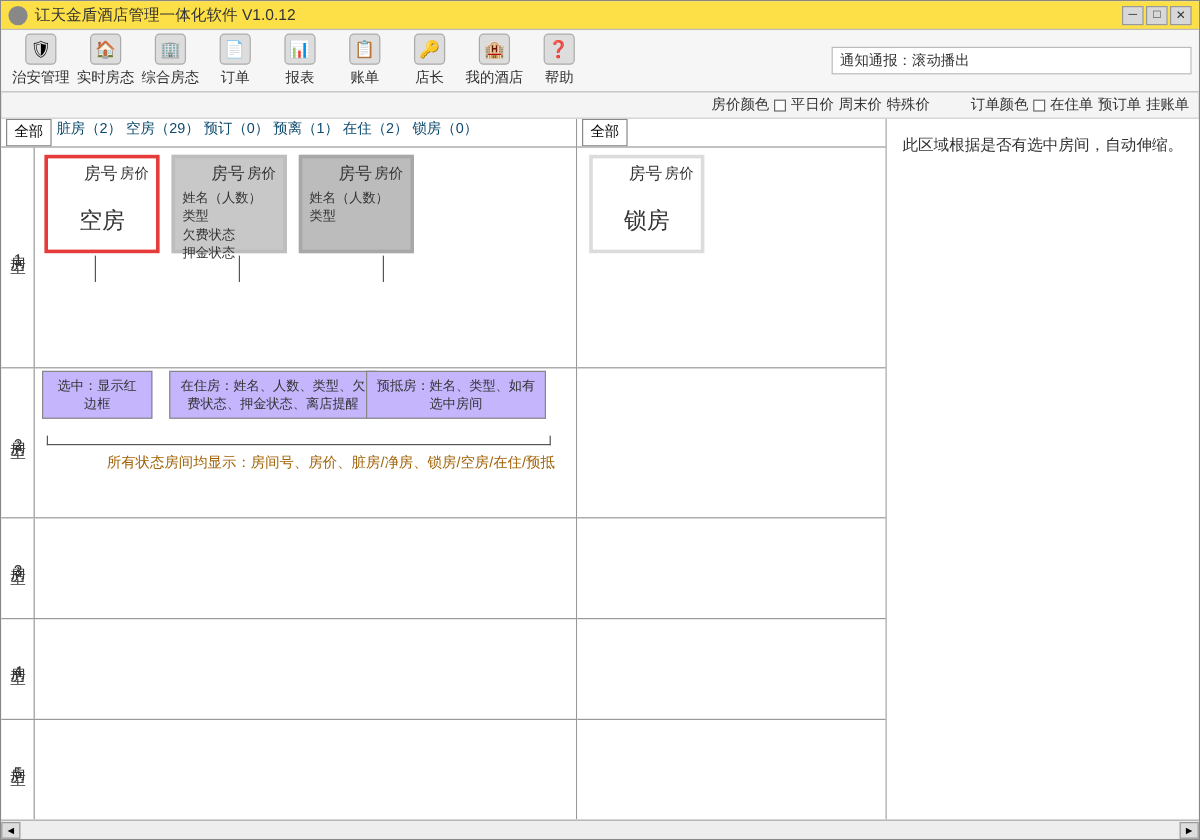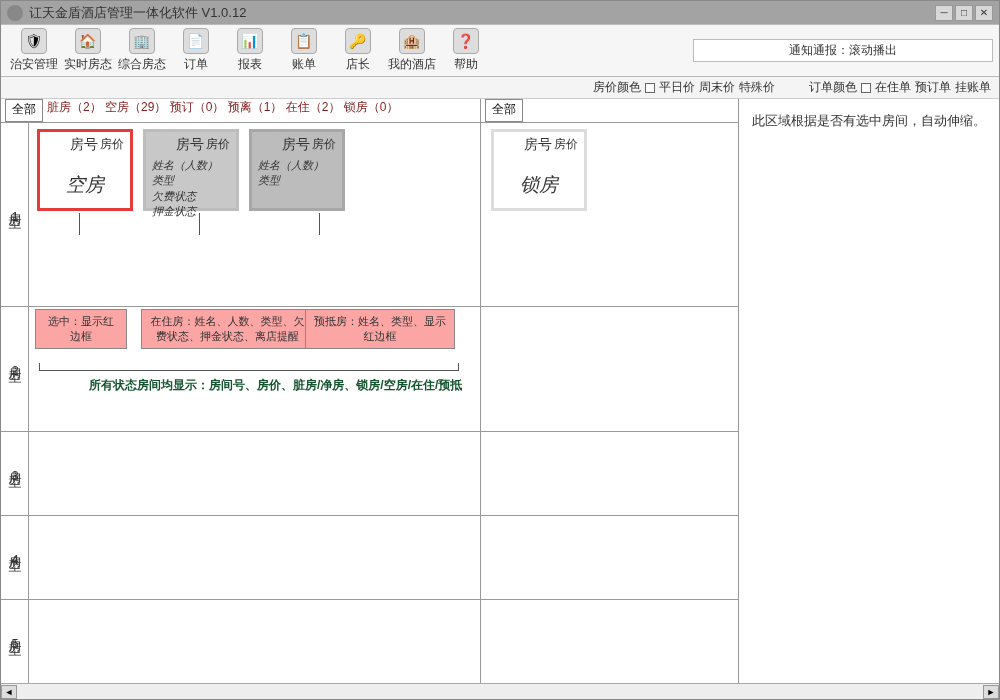--- a/index.html
+++ b/index.html
@@ -1,54 +1,54 @@
 <!DOCTYPE html>
 <html><head>
 <meta charset="utf-8">
 <style>
   * { box-sizing: border-box; margin: 0; padding: 0; }
   body { font-family: "SimSun", "Microsoft YaHei", sans-serif; font-size: 12px; background: #fff; width: 1000px; height: 700px; overflow: hidden; }
   .window { border: 1px solid #888; width: 1000px; height: 700px; display: flex; flex-direction: column; background: #f4f4f4; }
-  .titlebar { background: #a3a3a3; border-bottom: 1px solid #bbb; height: 24px; display: flex; align-items: center; padding: 0 6px; }
+  .titlebar { background: #fde047; border-bottom: 1px solid #bbb; height: 24px; display: flex; align-items: center; padding: 0 6px; }
   .titlebar .logo { width: 16px; height: 16px; border-radius: 50%; background: #888; display: inline-block; margin-right: 6px; }
   .titlebar .title { flex: 1; font-size: 13px; color: #333; }
   .winbtns { display: flex; gap: 2px; }
   .winbtn { width: 18px; height: 16px; background: #d8d8d8; border: 1px solid #999; display: flex; align-items: center; justify-content: center; font-size: 10px; color: #333; }
   .toolbar { display: flex; align-items: center; padding: 2px 6px; border-bottom: 1px solid #bbb; background: #f6f6f6; height: 52px; }
   .toolbtn { display: flex; flex-direction: column; align-items: center; justify-content: center; width: 54px; height: 48px; }
   .toolbtn .ico { width: 26px; height: 26px; background: #ddd; border: 1px solid #aaa; border-radius: 4px; margin-bottom: 2px; display:flex;align-items:center;justify-content:center;font-size:14px;}
   .toolbtn .lbl { font-size: 12px; color: #333; }
-  .notice { margin-left: auto; border: 1px solid #bbb; background: #fff; padding: 2px 6px; font-size: 12px; color: #333; width: 300px; text-align: center; }
+  .notice { margin-left: auto; border: 1px solid #bbb; background: #fff; padding: 2px 6px; font-size: 12px; color: #333; width: 300px; }
   .legendbar { display: flex; justify-content: flex-end; align-items:center; height: 22px; padding: 0 8px; gap: 20px; font-size: 12px; color:#333; border-bottom:1px solid #ccc;}
   .legendbar .grp { display:flex; align-items:center; gap:4px; margin-left:14px;}
   .swatch { width:10px;height:10px;border:1px solid #666;background:#fff;display:inline-block;}
   .body { flex:1; display:flex; overflow:hidden; }
   .leftpane { width: 480px; border-right:1px solid #999; display:flex; flex-direction:column; background:#fff; }
   .midpane { flex:1; border-right:1px solid #999; background:#fff; display:flex; flex-direction:column;}
   .rightpane { width: 260px; background:#fff; display:flex; align-items:flex-start; justify-content:center; text-align:center; padding:10px; font-size:13px; color:#333; line-height:1.8;}
   .tabrow { height:24px; border-bottom:1px solid #999; display:flex; padding:0 4px; gap:4px;}
   .tab { border:1px solid #888; padding:1px 6px; background:#eee; font-size:12px;}
   .tab.active { background:#fff;}
-  .tabtext { font-size:12px; color:#7f1d1d;}
+  .tabtext { font-size:12px; color:#0c4a6e;}
   .rows { flex:1; display:flex; flex-direction:column;}
   .rtrow { flex:1; border-bottom:1px solid #999; display:flex;}
   .rtrow:last-child{border-bottom:none;}
   .rtlabel { width:28px; border-right:1px solid #999; display:flex; align-items:center; justify-content:center; writing-mode:vertical-rl; letter-spacing:4px; font-size:13px; color:#333; text-orientation:upright;}
   .rtcontent { flex:1; position:relative; padding:6px 8px;}
   .cards { display:flex; gap:10px; }
   .card { width:96px; height:82px; border:3px solid #e63b3b; background:#fff; padding:4px 6px; font-size:11px; color:#333; position:relative;}
   .card.grey { border-color:#bdbdbd; background:#c8c8c8;}
   .card.dgrey { border-color:#a8a8a8; background:#bcbcbc;}
   .card.light { border-color:#dcdcdc; background:#fff;}
   .card .hd { display:flex; justify-content:space-between; font-size:12px; margin-bottom:4px;}
   .card .hd .num{font-size:14px;margin-left:24px;}
-  .card .bd { font-size:11px; line-height:1.4;font-style:italic;}
+  .card .bd { font-size:11px; line-height:1.4;}
   .card.center .bd{ text-align:center; padding-top:14px; font-size:19px;}
-  .annot { position:absolute; font-size:11px; color:#333; border:1px solid #888; padding:4px 8px; background:#fca5a5; text-align:center;}
-  .legtext{position:absolute;font-size:12px;color:#14532d;font-weight:bold;}
+  .annot { position:absolute; font-size:11px; color:#333; border:1px solid #888; padding:4px 8px; background:#c4b5fd; text-align:center;}
+  .legtext{position:absolute;font-size:12px;color:#a16207;}
   .connector{position:absolute;border-left:1px solid #555;}
   .bracket{position:absolute;border-top:none;border-bottom:1px solid #555;border-left:1px solid #555;border-right:1px solid #555;height:8px;}
   .hscroll { height:16px; border-top:1px solid #aaa; background:#eee; display:flex; align-items:center;}
   .sbtn{width:16px;height:14px;border:1px solid #999;background:#ddd;display:flex;align-items:center;justify-content:center;font-size:9px;}
   .strack{flex:1;background:#f4f4f4;}
 </style>
 </head>
 <body>
 
 <div class="window">
@@ -161,21 +161,21 @@
             <div class="connector" style="left:50px;top:90px;height:22px"></div>
             <div class="connector" style="left:170px;top:90px;height:22px"></div>
             <div class="connector" style="left:290px;top:90px;height:22px"></div>
           </div>
         </div>
         <div class="rtrow" style="flex:1.5">
           <div class="rtlabel">房型2</div>
           <div class="rtcontent">
             <div class="annot" style="left:6px;top:2px;width:92px">选中：显示红边框</div>
             <div class="annot" style="left:112px;top:2px;width:173px">在住房：姓名、人数、类型、欠费状态、押金状态、离店提醒</div>
-            <div class="annot" style="left:276px;top:2px;width:150px">预抵房：姓名、类型、显示红边框</div>
+            <div class="annot" style="left:276px;top:2px;width:150px">预抵房：姓名、类型、如有选中房间</div>
             <div class="bracket" style="left:10px;top:56px;width:420px"></div>
             <div class="legtext" style="left:60px;top:70px">所有状态房间均显示：房间号、房价、脏房/净房、锁房/空房/在住/预抵</div>
           </div>
         </div>
         <div class="rtrow">
             <div class="rtlabel">房型3</div>
             <div class="rtcontent"></div>
           </div>
         <div class="rtrow">
             <div class="rtlabel">房型4</div>

